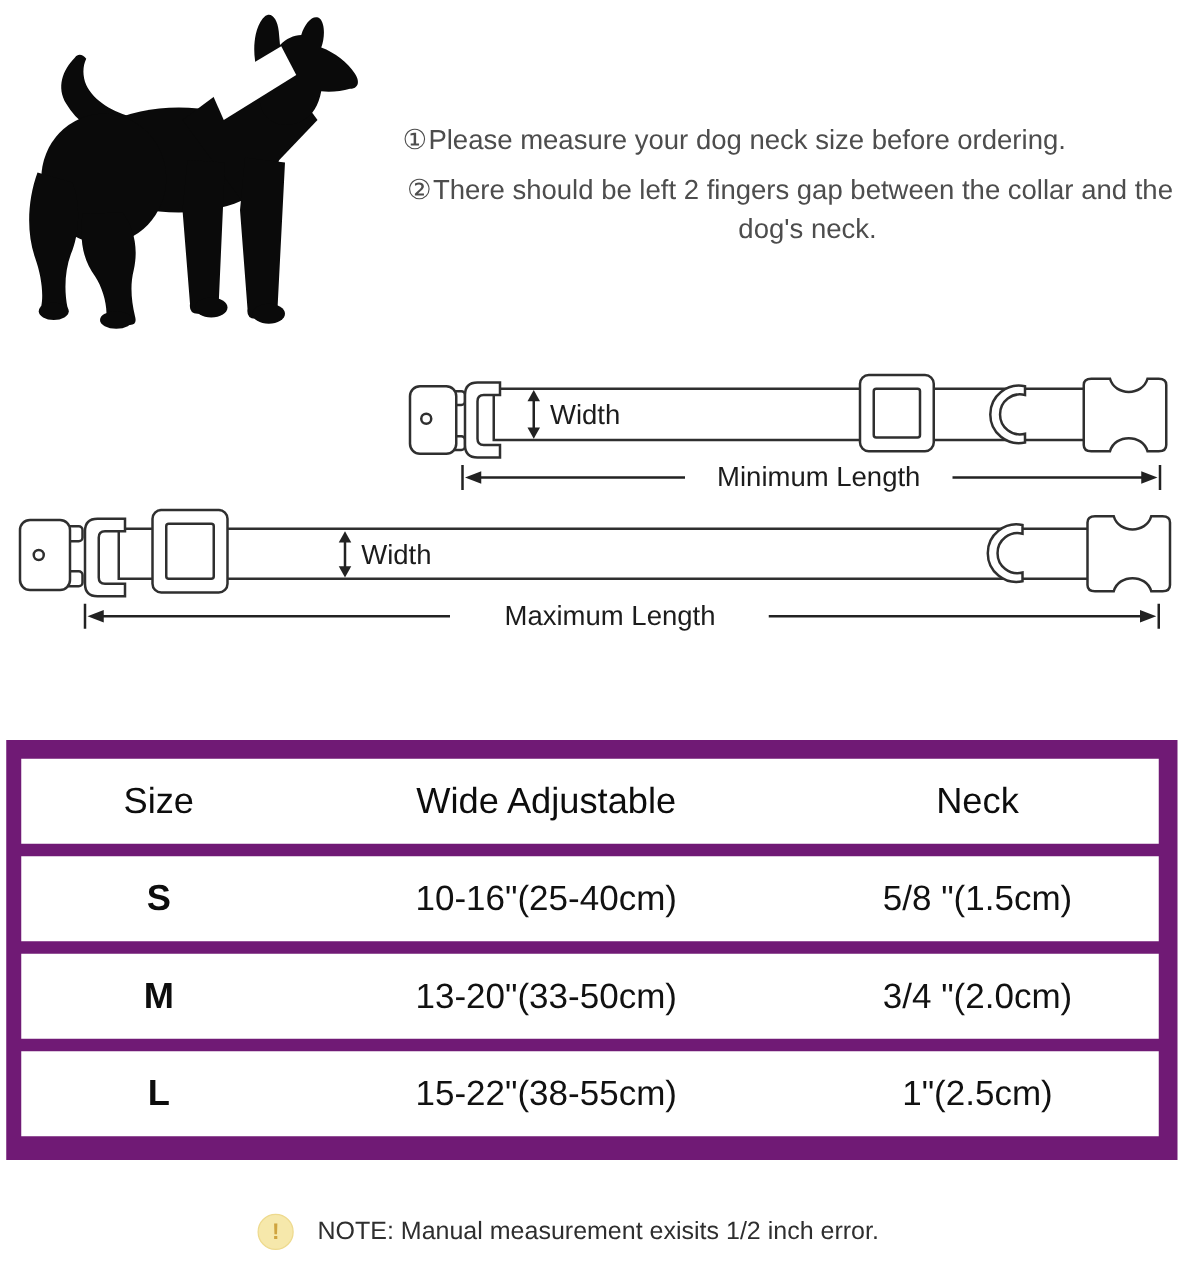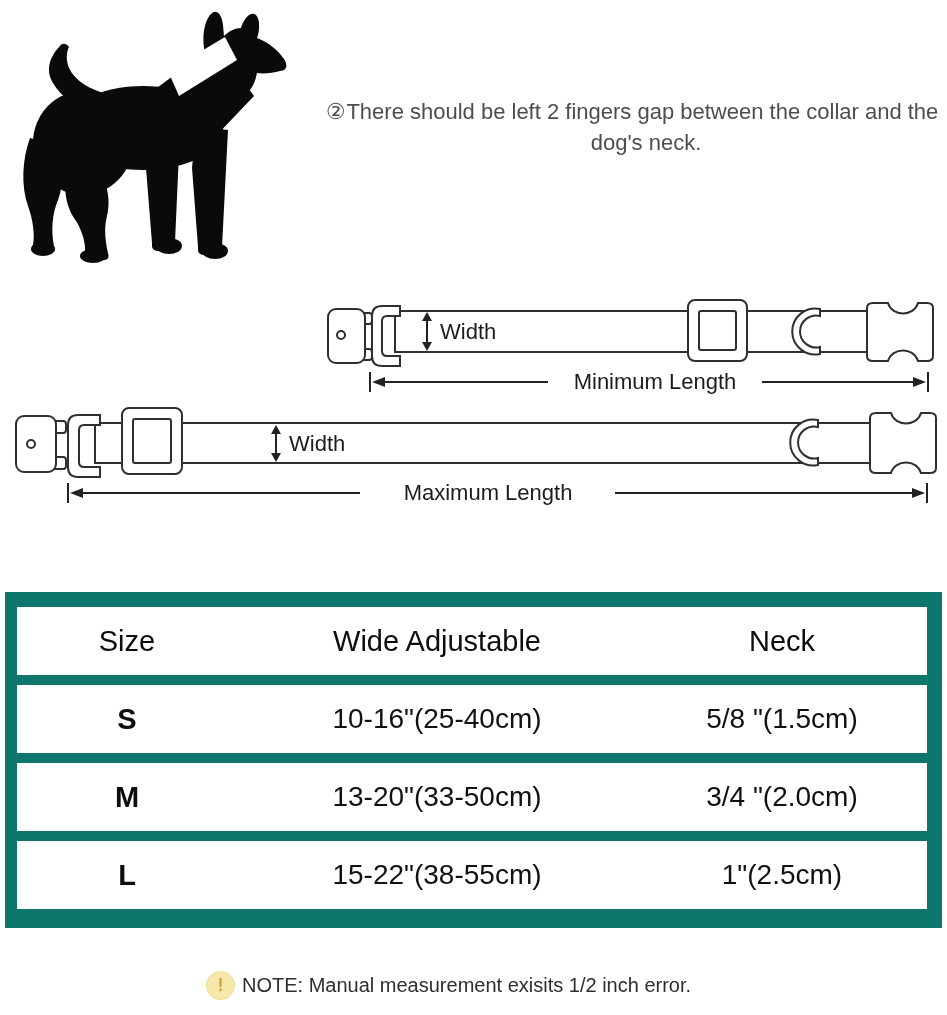--- a/index.html
+++ b/index.html
@@ -15,36 +15,36 @@
   .instruction.first{white-space:nowrap;}
   .instruction.second{max-width:592px;text-align:center;}
   .instruction .num{margin-right:1px;}
   
   .collar-min{position:absolute;left:320px;top:293px;width:627px;height:105px;}
   .collar-max{position:absolute;left:0px;top:403px;width:947px;height:112px;}
   svg text{font-family:"Liberation Sans","DejaVu Sans",sans-serif;fill:#1c1c1c;}
   
   .size-table{
     position:absolute;left:5px;top:592px;width:937px;height:336px;
-    background:#0f766e;box-sizing:border-box;padding:15px 0 0 0;
+    background:#701a75;box-sizing:border-box;padding:15px 0 0 0;
   }
   .t-row{
     height:68px;margin:0 15px 10px 12px;background:#ffffff;
     display:grid;grid-template-columns:220px 400px 1fr;align-items:center;text-align:center;
   }
   .t-row .hcell{font-size:29px;color:#0d0d0d;}
   .t-row .label{font-size:29px;font-weight:bold;color:#0d0d0d;}
   .t-row .value{font-size:28px;color:#111111;}
   
   .note{position:absolute;left:206px;top:971px;display:flex;align-items:center;}
   .note-icon{
     width:27px;height:27px;border-radius:50%;background:#f6e8ab;border:1px solid #eeda8e;
     color:#cfa43f;font-size:18px;font-weight:bold;line-height:27px;text-align:center;flex:0 0 auto;
   }
-  .note-text{margin-left:7px;font-size:20px;color:#2e2e2e;white-space:nowrap;}
+  .note-text{margin-left:19px;font-size:20px;color:#2e2e2e;white-space:nowrap;}
 </style>
 </head>
 <body>
 
 <div class="page">
 
   <svg class="dog" viewBox="0 0 287 262" aria-hidden="true">
     <g fill="#0a0a0a" stroke="none">
 
       <path d="M52,38 C42,48 37,62 45,75 C53,89 68,99 84,104 L96,107 L99,86 C83,82 67,73 61,60 C58,53 58,45 61,39 C58,35 54,35 52,38 Z"></path>
@@ -67,20 +67,23 @@
       <path d="M58,163 C55,188 60,202 68,213 C74,222 78,236 77,245 Q77,252 84,252 L96,252 Q102,252 100,245 C97,232 96,220 99,208 C103,190 99,174 90,162 Z"></path>
       <ellipse cx="85" cy="248" rx="13" ry="7"></ellipse>
 
       <path d="M196,40 C194,26 197,11 204,5 C209,1 214,7 215,17 L216,28 C221,23 227,20 233,20 C236,10 243,3 248,7 C252,11 252,22 249,30 C260,34 270,42 276,51 C280,57 279,63 272,63 C265,65 256,66 249,65 C247,76 242,85 233,89 C221,95 208,92 202,81 C197,68 197,53 196,40 Z"></path>
     </g>
 
     <path d="M160,63 L217,29 L229,52 L171,88 Z" fill="#ffffff"></path>
   </svg>
 
   <div class="instructions">
+    <div class="instruction first">
+      <span class="num">①</span><span>Please measure your dog neck size before ordering.</span>
+    </div>
     <div class="instruction second">
       <span class="num">②</span><span>There should be left 2 fingers gap between the collar and the dog's neck.</span>
     </div>
   </div>
 
   <svg class="collar-min" viewBox="0 0 627 105">
     <g fill="#ffffff" stroke="#2f2f2f" stroke-width="2">
 
       <rect x="75" y="18" width="480" height="41"></rect>
 

